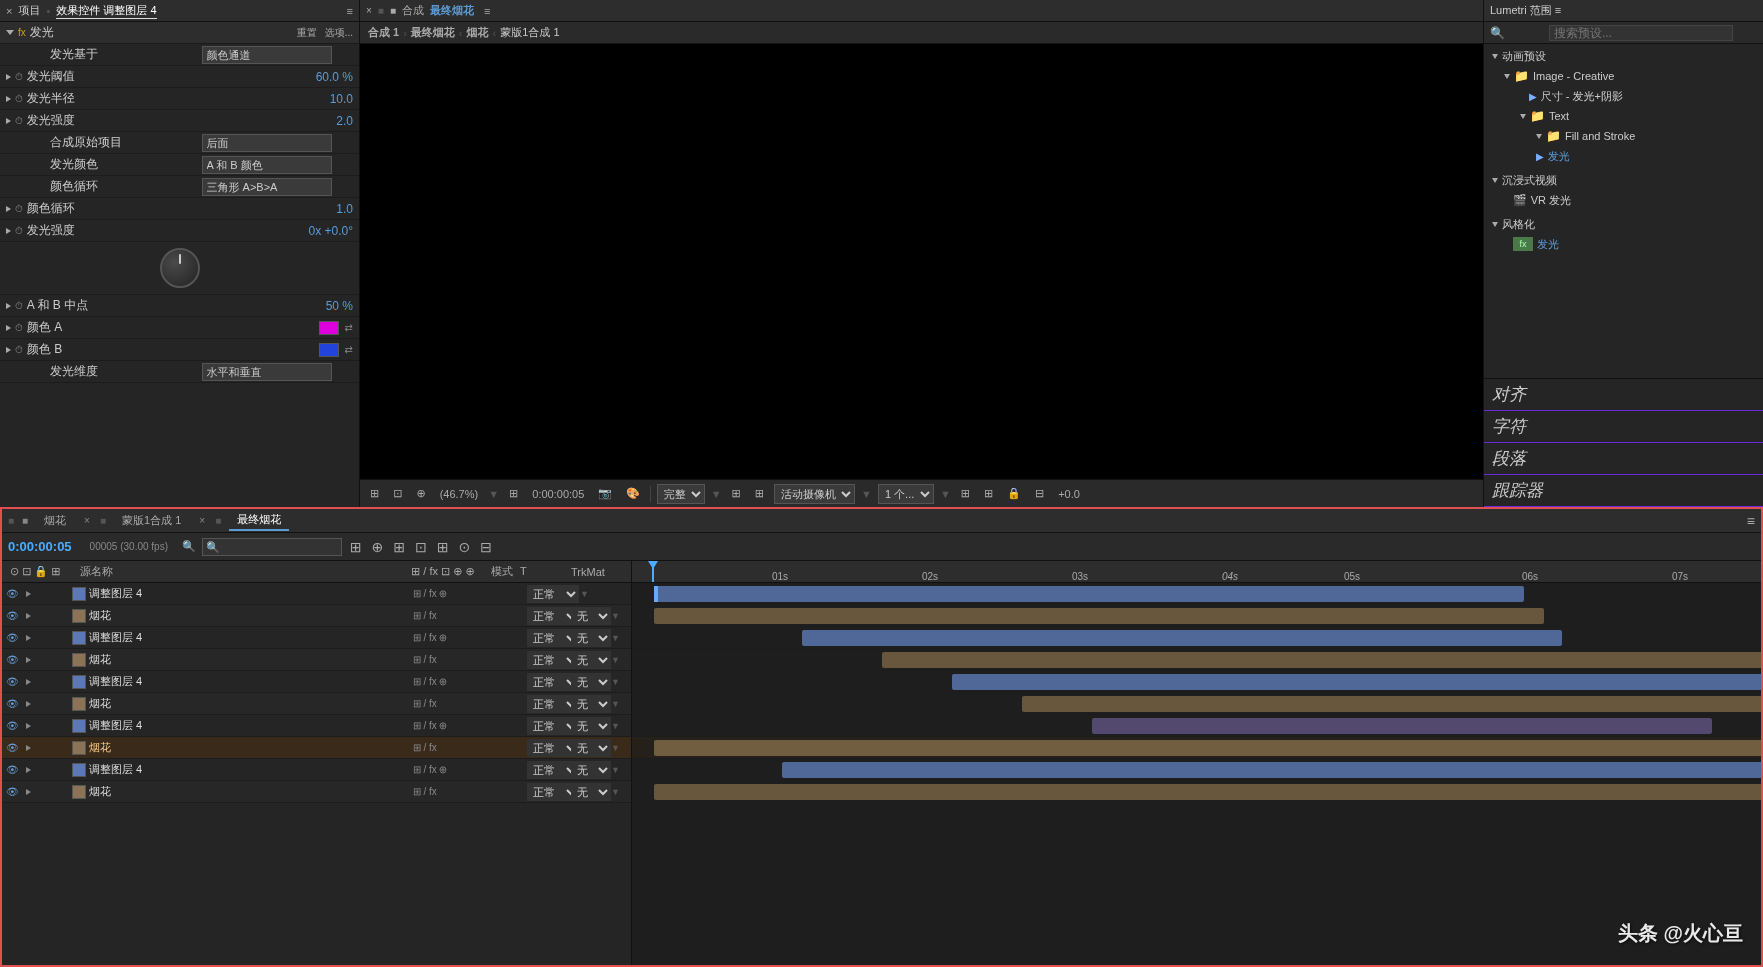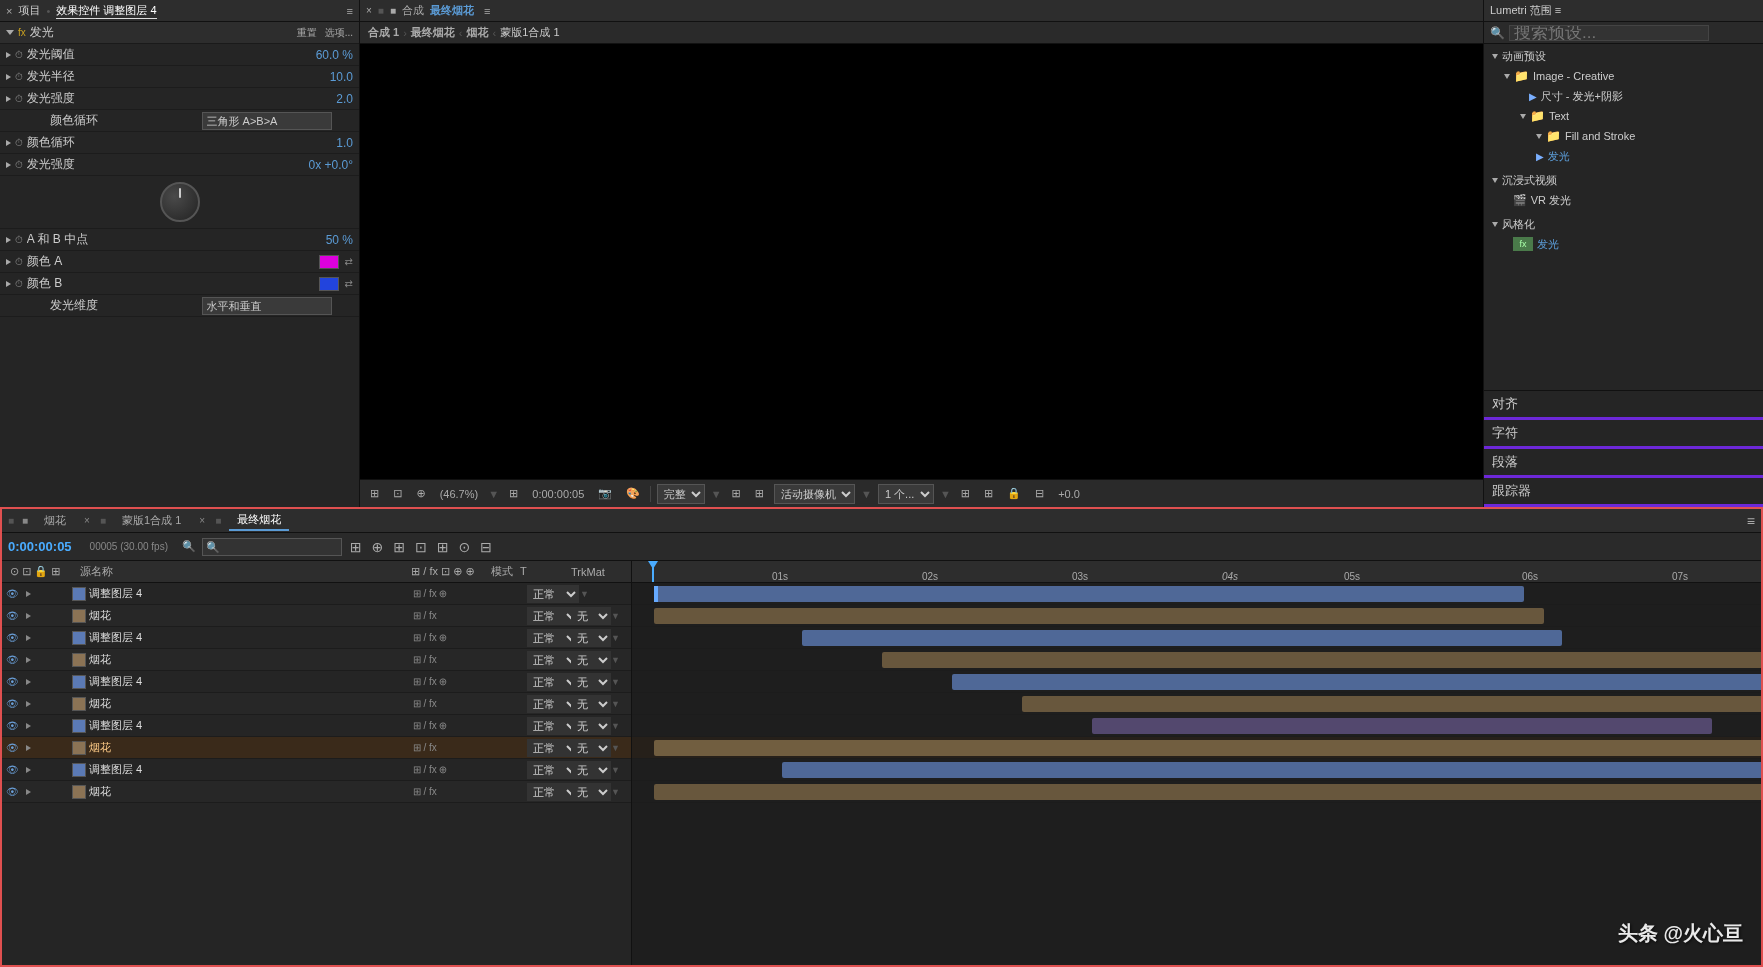--- a/index.html
+++ b/index.html
@@ -316,23 +316,24 @@
     .tree-sub { padding-left: 20px; }
     .tree-sub2 { padding-left: 36px; }
     .tree-sub3 { padding-left: 52px; }
 
     .right-bottom-sections {
       border-top: 1px solid #111;
     }
     .right-bottom-item {
       padding: 4px 8px;
       color: #ccc;
-      font-size: 13px;
-      border-bottom: 3px solid #6d28d9;
+      font-size: 17px;
+      border-bottom: 1px solid #6d28d9;
       cursor: pointer;
+      font-style: italic;
     }
 
     
     .bottom-timeline {
       height: 460px;
       display: flex;
       flex-direction: column;
       border: 2px solid #e05050;
       background: #252525;
     }
@@ -614,20 +615,29 @@
     </div>
 
     <div class="section-header">
       <span class="triangle open"></span>
       <span class="fx-icon">fx</span>
       <span>发光</span>
       <span class="reset-btn">重置</span>
       <span class="options-btn">选项...</span>
     </div>
 
+    <div class="effect-row">
+      <span style="width:28px; display:inline-block;"></span>
+      <span class="row-label indent1">发光基于</span>
+      <div class="dropdown-row">
+        <select class="mini-select">
+          <option>颜色通道</option>
+        </select>
+      </div>
+    </div>
 
     <div class="effect-row">
       <span class="row-triangle"></span>
       <span class="row-stopwatch">⏱</span>
       <span class="row-label">发光阈值</span>
       <span class="row-value">60.0 %</span>
     </div>
 
     <div class="effect-row">
       <span class="row-triangle"></span>
@@ -636,22 +646,40 @@
       <span class="row-value">10.0</span>
     </div>
 
     <div class="effect-row">
       <span class="row-triangle"></span>
       <span class="row-stopwatch">⏱</span>
       <span class="row-label">发光强度</span>
       <span class="row-value">2.0</span>
     </div>
 
-
-
+    <div class="effect-row">
+      <span style="width:28px; display:inline-block;"></span>
+      <span class="row-label indent1">合成原始项目</span>
+      <div class="dropdown-row">
+        <select class="mini-select">
+          <option>后面</option>
+        </select>
+      </div>
+    </div>
+
+
+    <div class="effect-row">
+      <span style="width:28px; display:inline-block;"></span>
+      <span class="row-label indent1">发光颜色</span>
+      <div class="dropdown-row">
+        <select class="mini-select">
+          <option>A 和 B 颜色</option>
+        </select>
+      </div>
+    </div>
 
     <div class="effect-row">
       <span style="width:28px; display:inline-block;"></span>
       <span class="row-label indent1">颜色循环</span>
       <div class="dropdown-row">
         <select class="mini-select">
           <option>三角形 A&gt;B&gt;A</option>
         </select>
       </div>
     </div>
@@ -769,21 +797,21 @@
     </div>
   </div>
 
   <div class="right-panel">
     <div class="right-panel-tab">
       <span>Lumetri 范围 ≡</span>
     </div>
 
     <div style="display:flex; align-items:center; padding:3px 6px; border-bottom:1px solid #111; background:#2a2a2a; height:22px;">
       <span style="color:#aaa;margin-right:4px;">🔍</span>
-      <input type="text" style="background: rgb(51, 51, 51); border: 1px solid rgb(68, 68, 68); color: rgb(204, 204, 204); font-size: 17px; padding: 1px 4px; width: 200px; height: 16px;" placeholder="搜索预设...">
+      <input type="text" style="background: rgb(51, 51, 51); border: 1px solid rgb(68, 68, 68); color: rgb(204, 204, 204); font-size: 12px; padding: 1px 4px; width: 184px; height: 16px; margin-left: 40px;" placeholder="搜索预设...">
     </div>
 
     <div class="presets-tree">
 
       <div class="tree-item">
         <span class="tree-arrow open"></span>
         <span style="color:#ccc;font-size:11px;">动画预设</span>
       </div>
 
       <div class="tree-item tree-sub">

